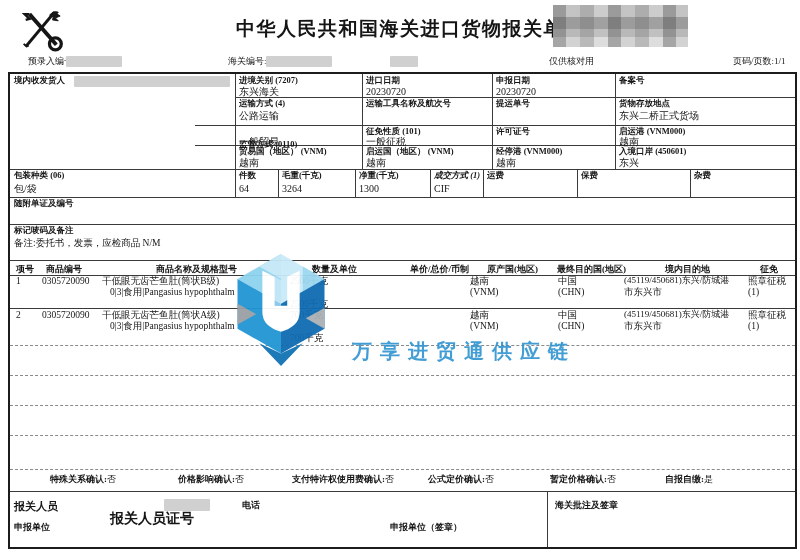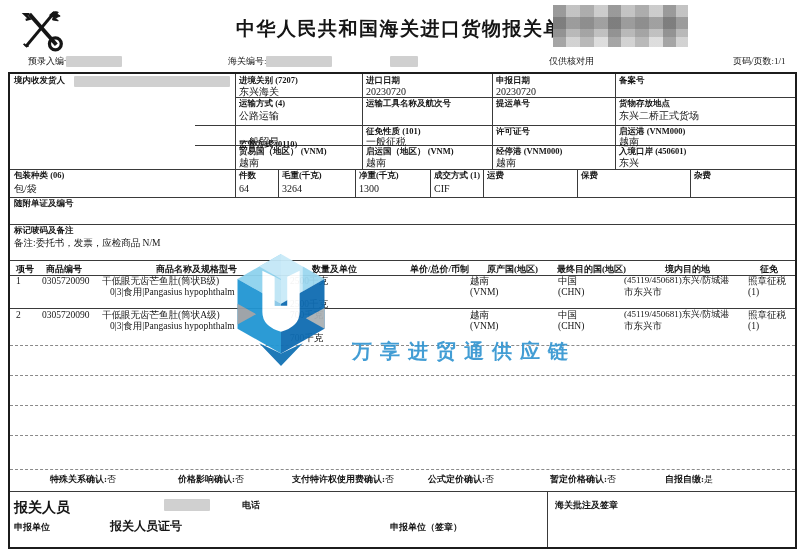--- a/index.html
+++ b/index.html
@@ -125,21 +125,21 @@
     <span class="abs val" style="left:609px;top:83px;">东兴</span>
 
     <span class="abs lbl" style="left:4px;top:97px;">包装种类 (06)</span>
     <span class="abs val" style="left:4px;top:109px;">包/袋</span>
     <span class="abs lbl" style="left:229px;top:97px;">件数</span>
     <span class="abs val" style="left:229px;top:109px;">64</span>
     <span class="abs lbl" style="left:272px;top:97px;">毛重(千克)</span>
     <span class="abs val" style="left:272px;top:109px;">3264</span>
     <span class="abs lbl" style="left:349px;top:97px;">净重(千克)</span>
     <span class="abs val" style="left:349px;top:109px;">1300</span>
-    <span class="abs lbl" style="left:424px;top:97px;">成交方式 (1)</span>
+    <span class="abs lbl" style="left:424px;top:97px;font-style:italic;">成交方式 (1)</span>
     <span class="abs val" style="left:424px;top:109px;">CIF</span>
     <span class="abs lbl" style="left:477px;top:97px;">运费</span>
     <span class="abs lbl" style="left:571px;top:97px;">保费</span>
     <span class="abs lbl" style="left:684px;top:97px;">杂费</span>
 
     <span class="abs lbl" style="left:4px;top:125px;">随附单证及编号</span>
 
     <span class="abs lbl" style="left:4px;top:152px;">标记唛码及备注</span>
     <span class="abs" style="left:4px;top:163px;font-size:9.5px;white-space:nowrap;">备注:委托书，发票，应检商品 N/M</span>
 
@@ -185,22 +185,22 @@
     <span class="abs gv rt" style="left:738px;top:247px;width:40px;">(1)</span>
     <span class="abs gv rt" style="left:280px;top:259px;width:153px;">700千克</span>
 
     <span class="conf-item" style="left:40px;"><b>特殊关系确认:</b><span>否</span></span>
     <span class="conf-item" style="left:168px;"><b>价格影响确认:</b><span>否</span></span>
     <span class="conf-item" style="left:282px;"><b>支付特许权使用费确认:</b><span>否</span></span>
     <span class="conf-item" style="left:418px;"><b>公式定价确认:</b><span>否</span></span>
     <span class="conf-item" style="left:540px;"><b>暂定价格确认:</b><span>否</span></span>
     <span class="conf-item" style="left:655px;"><b>自报自缴:</b><span>是</span></span>
 
-    <span class="abs lbl" style="left:4px;top:426px;font-size:14px;">报关人员</span>
-    <span class="abs lbl" style="left:100px;top:446px;font-size:12px;">报关人员证号</span>
+    <span class="abs lbl" style="left:4px;top:426px;font-size:11px;">报关人员</span>
+    <span class="abs lbl" style="left:100px;top:437px;font-size:14px;">报关人员证号</span>
     <span class="redact" style="left:154px;top:425px;width:46px;height:12px;"></span>
     <span class="abs lbl" style="left:232px;top:426px;font-size:9px;">电话</span>
     <span class="abs lbl" style="left:4px;top:448px;font-size:9px;">申报单位</span>
     <div class="abs lbl rt" style="left:380px;top:448px;width:150px;font-size:9px;">申报单位（签章）</div>
     <span class="abs lbl" style="left:545px;top:426px;font-size:9px;">海关批注及签章</span>
   </div>
 
   <svg class="abs" style="left:228px;top:252px;width:106px;height:116px;opacity:.95;" viewBox="0 0 100 112">
     <polygon points="50,2 8,26 50,50" fill="#8ed2ee"></polygon>
     <polygon points="50,2 29,14 50,26" fill="#c3e7f7"></polygon>

